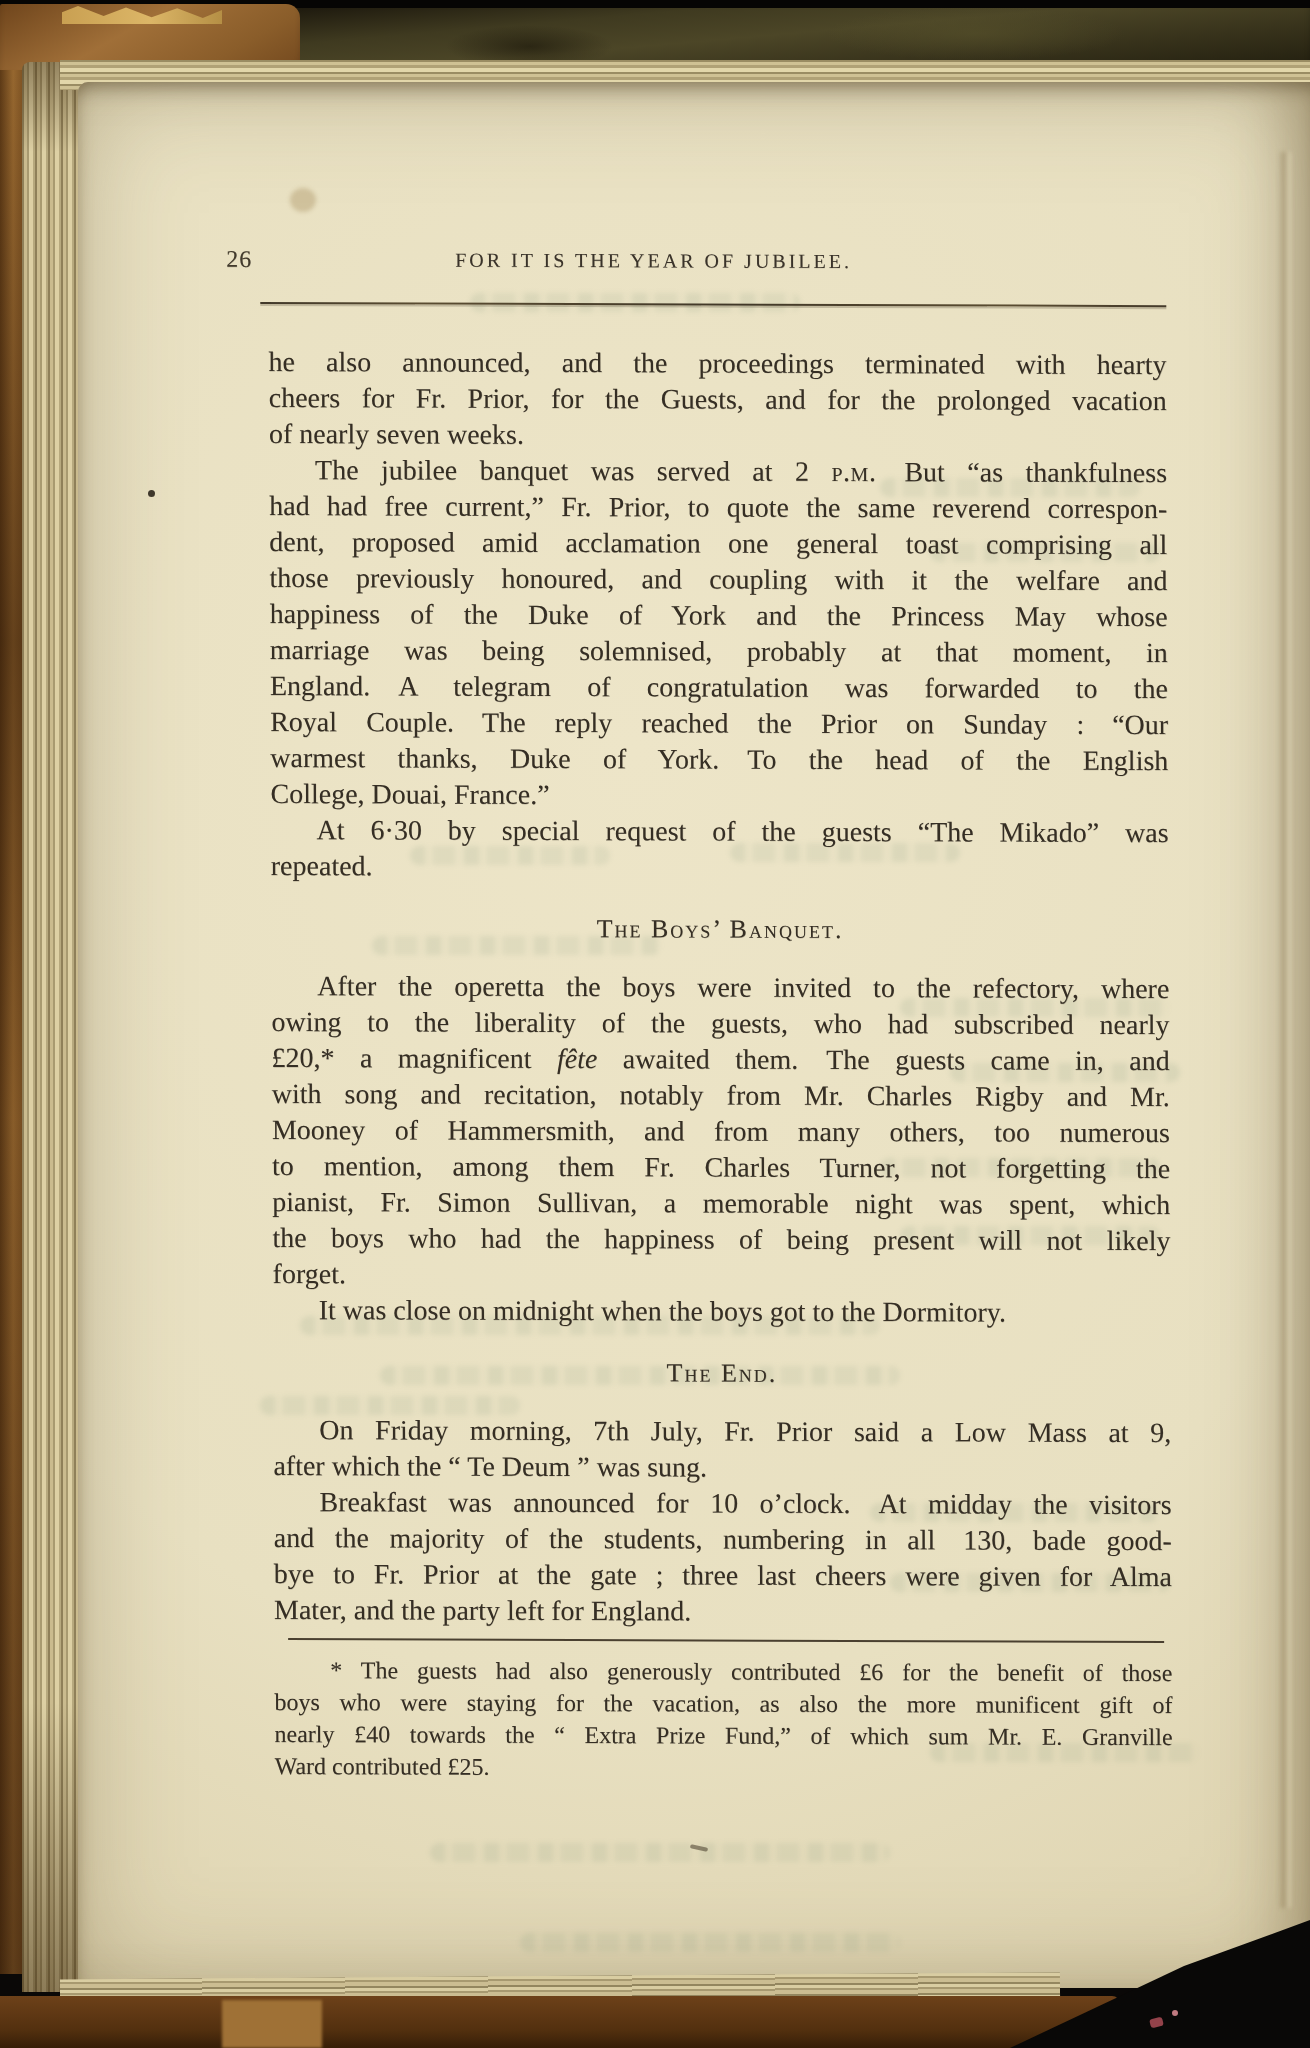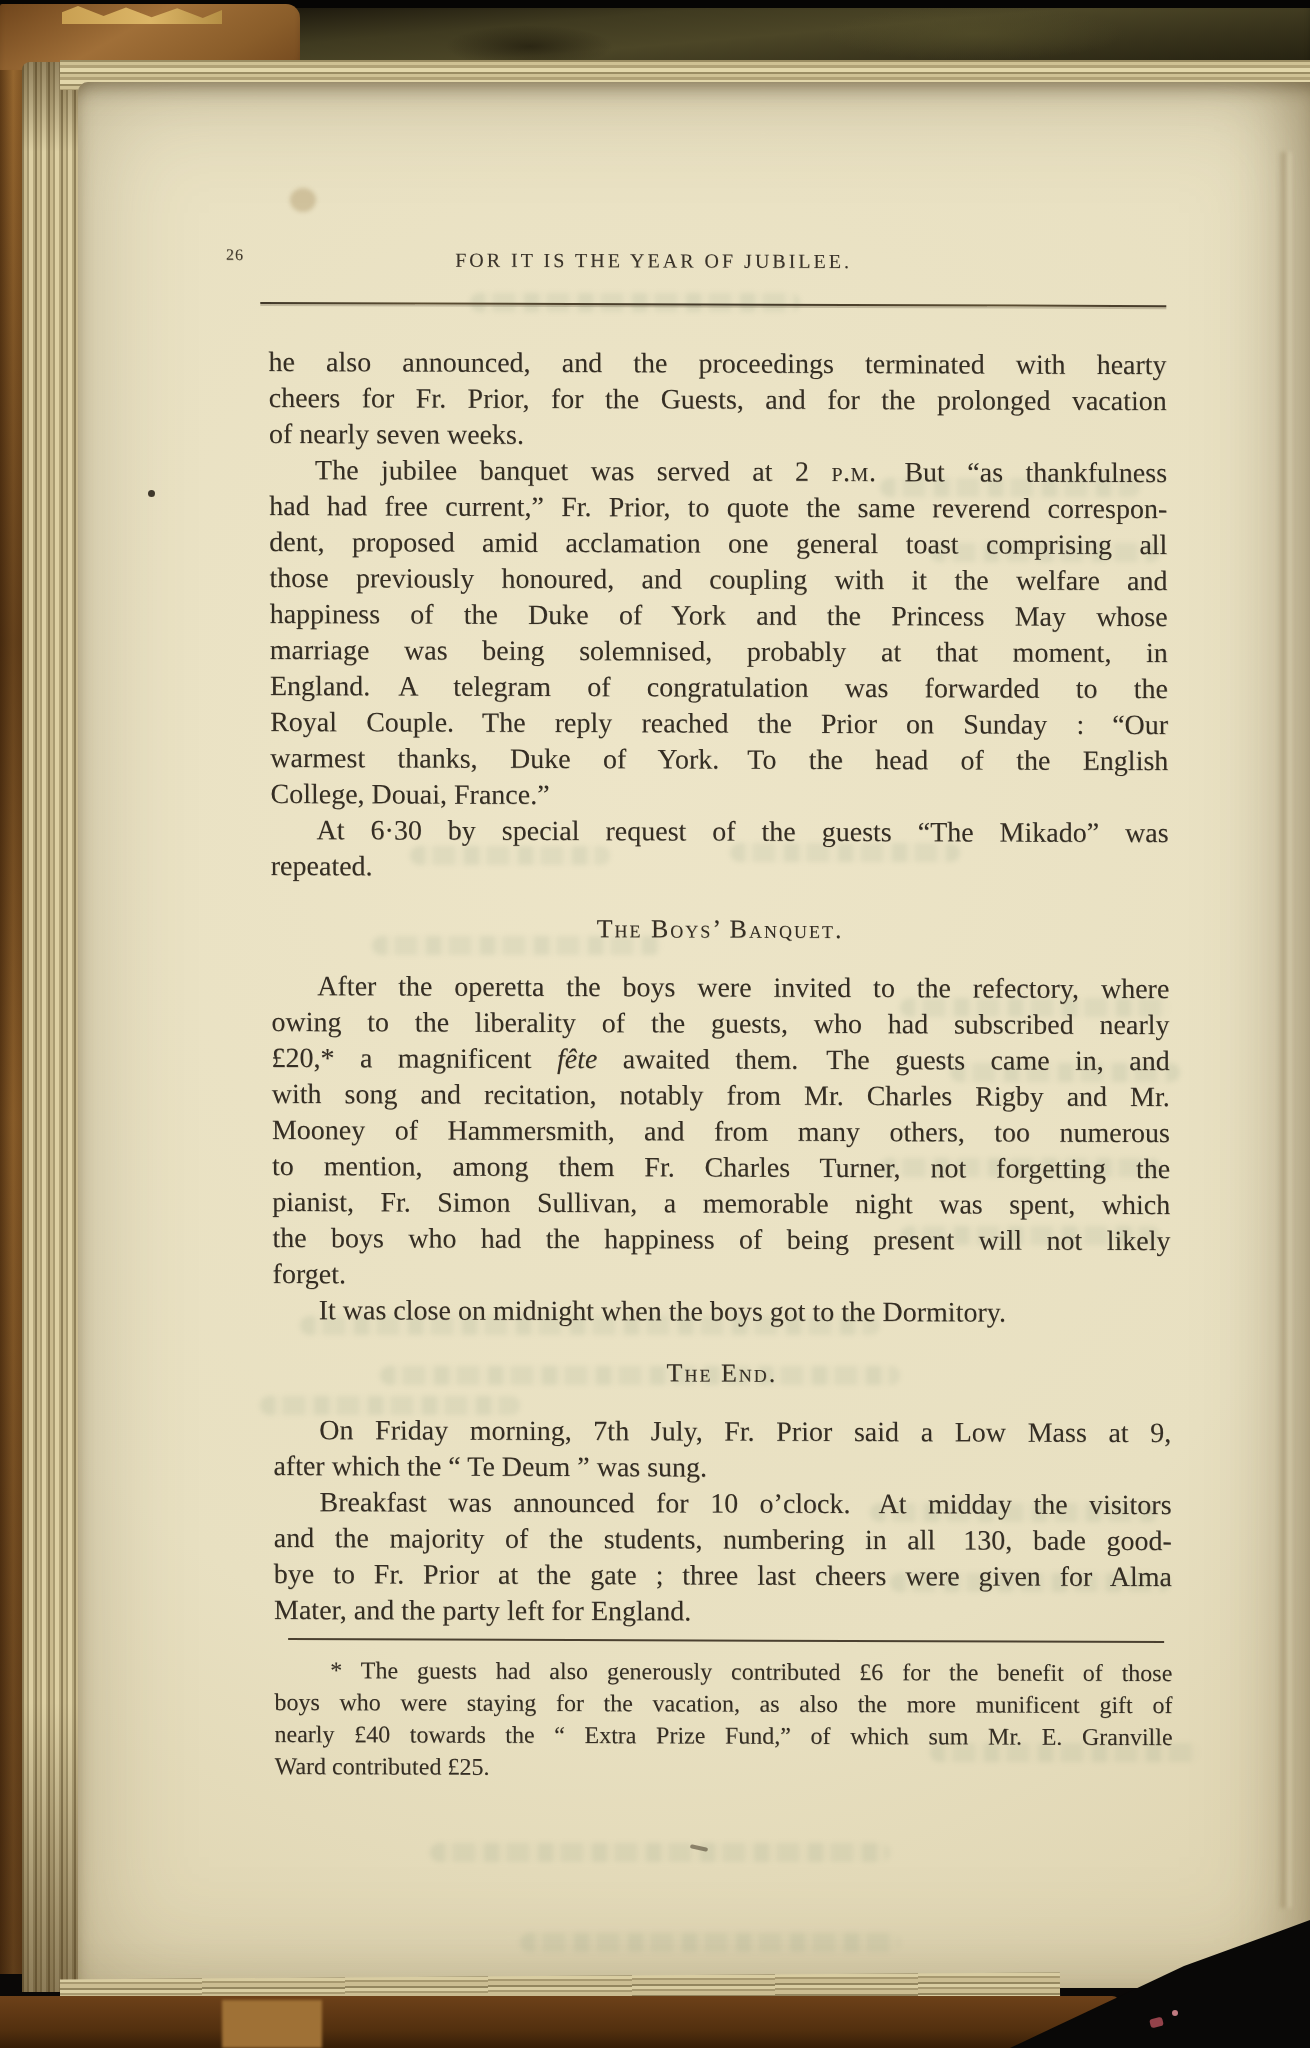--- a/index.html
+++ b/index.html
@@ -48,21 +48,21 @@
       rgba(128,150,122,.30) 0 15px, rgba(128,150,122,.05) 15px 23px,
       rgba(128,150,122,.24) 23px 45px, rgba(128,150,122,.04) 45px 54px);}
   .speck-dot{position:absolute;border-radius:50%;}
   .stain{position:absolute;border-radius:50%;filter:blur(2px);}
 
   
   .text-skew{position:absolute;left:190px;top:156px;width:898px;color:#352e24;
     transform:skewX(.45deg) rotate(.2deg);transform-origin:0 0;
     text-shadow:.3px .4px 0 rgba(53,46,36,.3);}
   .pg-header{position:relative;height:46px;}
-  .pg-num{position:absolute;left:-42px;top:8px;font-size:16px;letter-spacing:1px;color:#433b2d;}
+  .pg-num{position:absolute;left:-42px;top:8px;font-size:24px;letter-spacing:1px;color:#433b2d;}
   .run-title{position:absolute;left:187px;top:10px;font-size:20px;letter-spacing:3px;
     white-space:nowrap;color:#3a332a;}
   .head-rule{margin-top:18px;margin-left:-8px;width:calc(100% + 8px);height:2px;
     background:linear-gradient(90deg,#42392a,#5a4c31 18%,#413828 52%,#5a4c31 82%,#453b2b);
     box-shadow:0 2px 0 rgba(74,63,45,.25);}
   .body-text{margin-top:40px;font-size:28px;line-height:36px;}
   .bline{text-align:justify;text-align-last:justify;}
   .bline.last{text-align-last:left;}
   .bline.ind{text-indent:46px;}
   .bheading{text-align:center;font-variant:small-caps;font-size:26px;letter-spacing:2px;

